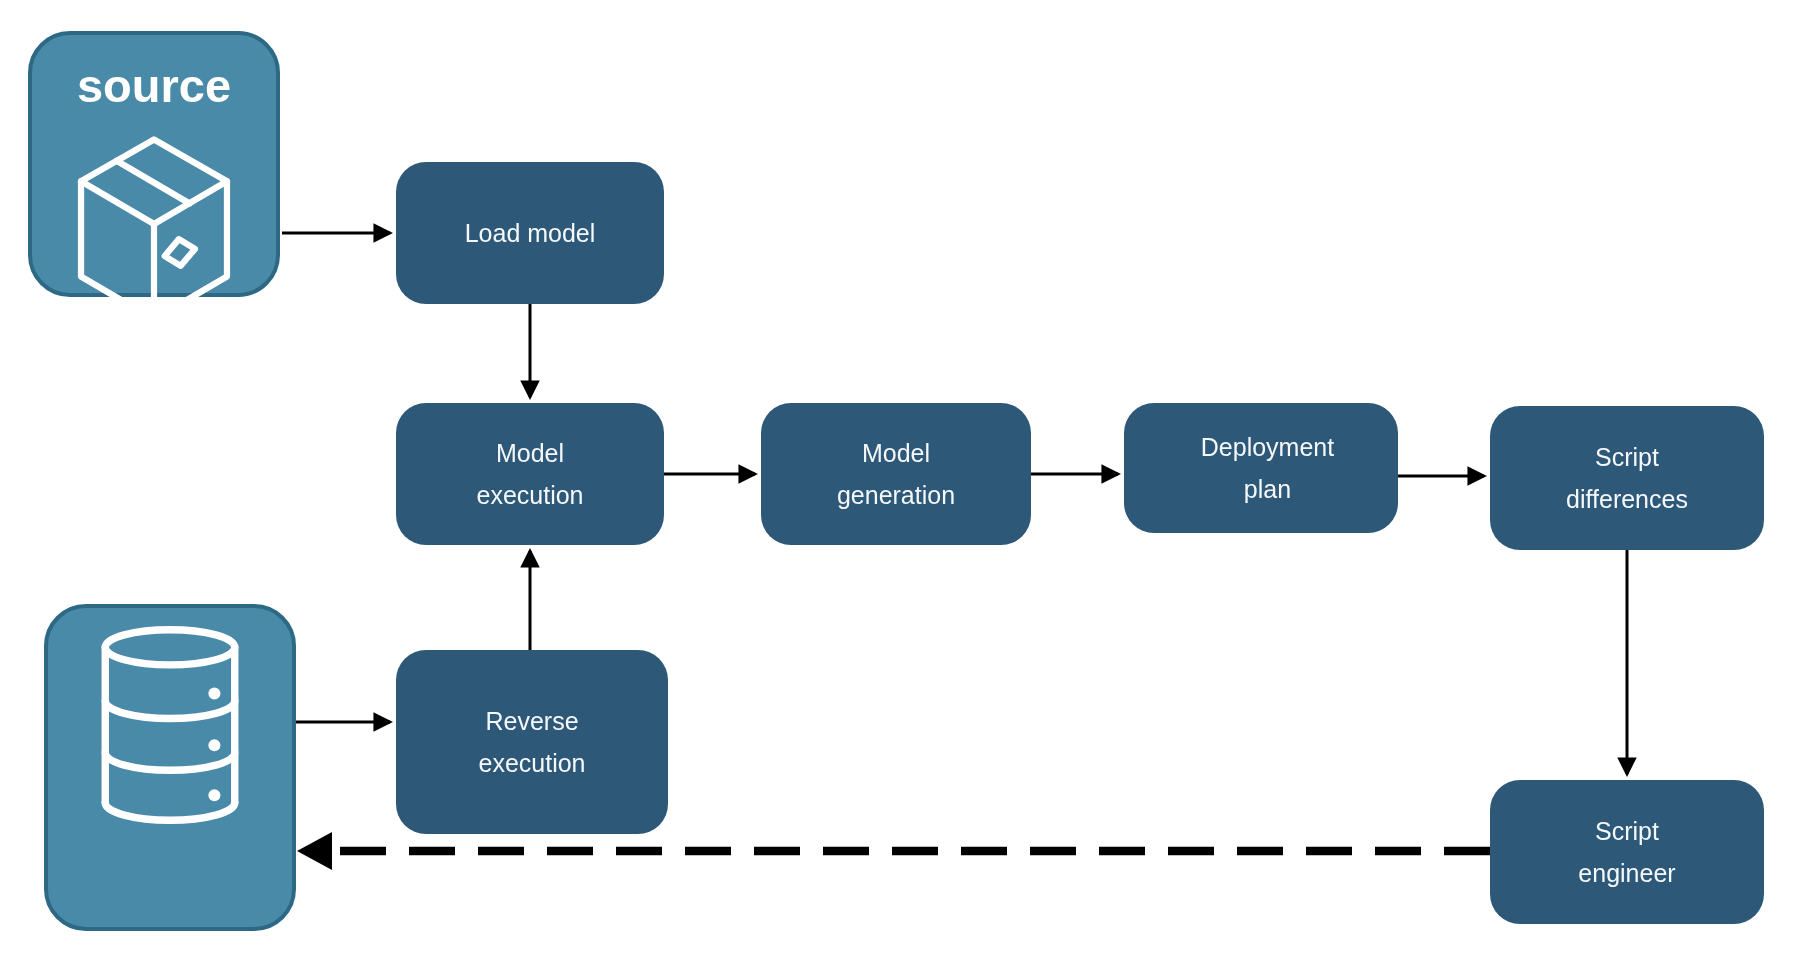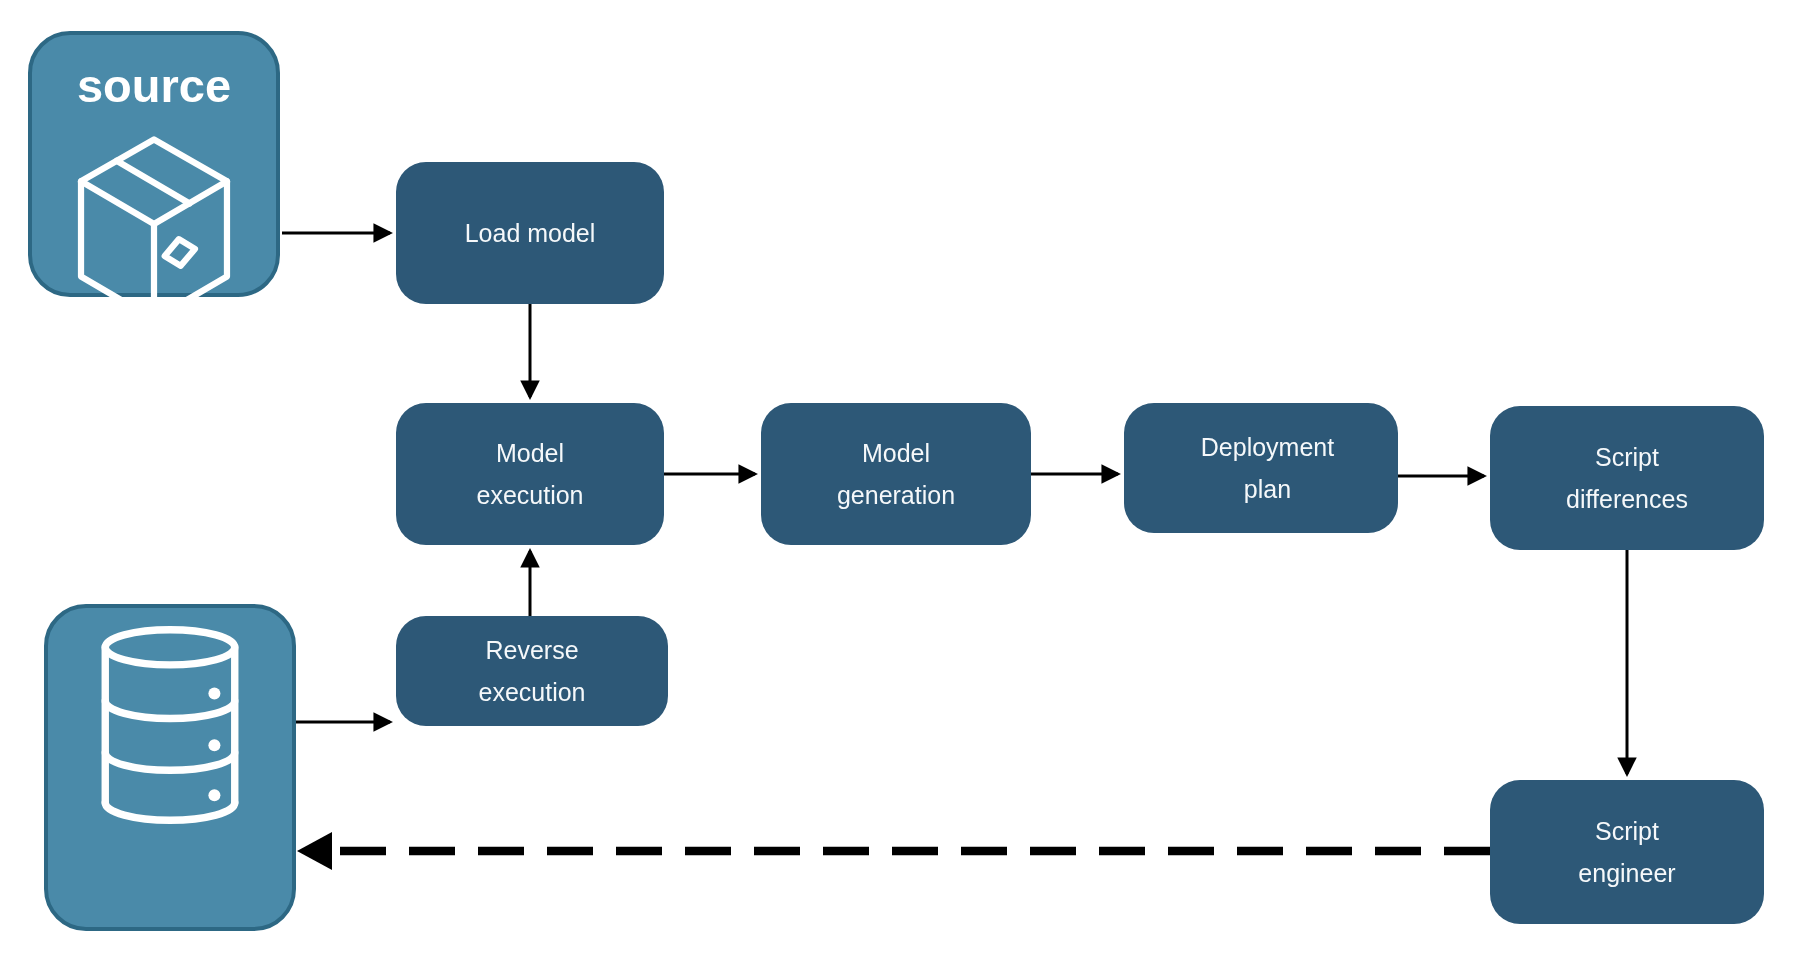--- a/index.html
+++ b/index.html
@@ -26,21 +26,21 @@
     display:flex;flex-direction:column;align-items:center;justify-content:center;
     color:#f5f8fa;font-size:25px;line-height:42px;text-align:center;font-weight:400;
   }
   .node span{display:block;}
 
   #node-load-model       {left:396px;top:162px;width:268px;height:142px;}
   #node-model-comparison {left:396px;top:403px;width:268px;height:142px;}
   #node-model-differences{left:761px;top:403px;width:270px;height:142px;}
   #node-deployment-plan  {left:1124px;top:403px;width:274px;height:130px;padding-left:13px;}
   #node-script-generation{left:1490px;top:406px;width:274px;height:144px;}
-  #node-reverse-engineer {left:396px;top:616px;width:272px;height:110px;}
+  #node-reverse-engineer {left:396px;top:650px;width:272px;height:184px;}
   #node-script-execution {left:1490px;top:780px;width:274px;height:144px;}
 
   #terminal-source{left:28px;top:31px;width:252px;height:266px;}
   #terminal-target{left:44px;top:604px;width:252px;height:327px;}
 </style>
 </head>
 <body>
 
 <div class="canvas">
 

